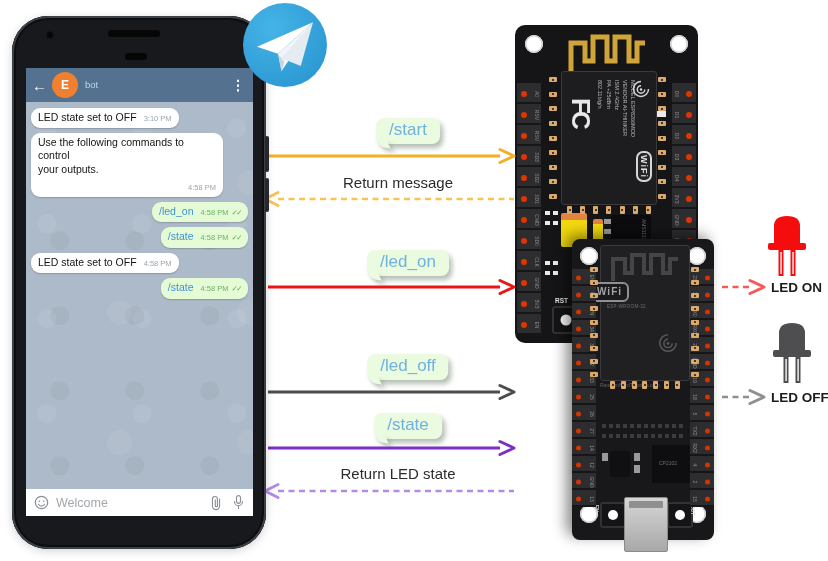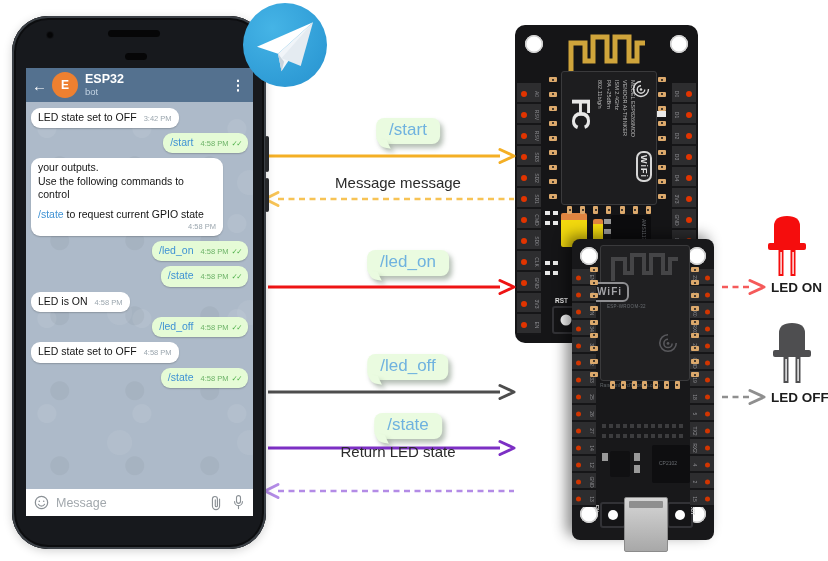--- a/index.html
+++ b/index.html
@@ -106,70 +106,59 @@
     <div class="speaker"></div>
     <div class="micslot"></div>
     <div class="sidebtn b1"></div>
     <div class="sidebtn b2"></div>
 
     <div class="screen">
       <div class="tg-header">
         <span class="back">←</span>
         <span class="avatar">E</span>
         <span class="hinfo">
-          <span class="htitle" style="display:block">ESP32</span>
           <span class="hsub" style="display:block">bot</span>
         </span>
         <span class="kebab">⋮</span>
       </div>
 
       <div class="chat">
           <div class="msg-row in">
-            <div class="bubble in"><span class="line">LED state set to OFF</span><span class="meta"><span>3:42 PM</span></span></div>
-          </div>
-          <div class="msg-row out">
-            <div class="bubble out"><span class="line"><span class="cmd">/start</span></span><span class="meta"><span>4:58 PM</span><span class="ticks">✓✓</span></span></div>
+            <div class="bubble in"><span class="line">LED state set to OFF</span><span class="meta"><span>3:10 PM</span></span></div>
           </div>
           <div class="msg-row in">
             <div class="bubble in">
+              <div class="line">Use the following commands to control</div>
               <div class="line">your outputs.</div>
-              <div class="line">Use the following commands to control</div>
               <div class="line gap"></div>
-              <div class="line"><span class="cmd">/state</span> to request current GPIO state</div>
               <div class="meta block"><span>4:58 PM</span></div>
             </div>
           </div>
           <div class="msg-row out">
             <div class="bubble out"><span class="line"><span class="cmd">/led_on</span></span><span class="meta"><span>4:58 PM</span><span class="ticks">✓✓</span></span></div>
           </div>
           <div class="msg-row out">
             <div class="bubble out"><span class="line"><span class="cmd">/state</span></span><span class="meta"><span>4:58 PM</span><span class="ticks">✓✓</span></span></div>
           </div>
           <div class="msg-row in">
-            <div class="bubble in"><span class="line">LED is ON</span><span class="meta"><span>4:58 PM</span></span></div>
-          </div>
-          <div class="msg-row out">
-            <div class="bubble out"><span class="line"><span class="cmd">/led_off</span></span><span class="meta"><span>4:58 PM</span><span class="ticks">✓✓</span></span></div>
-          </div>
-          <div class="msg-row in">
             <div class="bubble in"><span class="line">LED state set to OFF</span><span class="meta"><span>4:58 PM</span></span></div>
           </div>
           <div class="msg-row out">
             <div class="bubble out"><span class="line"><span class="cmd">/state</span></span><span class="meta"><span>4:58 PM</span><span class="ticks">✓✓</span></span></div>
           </div>
         </div>
 
       <div class="composer">
         <svg width="15" height="15" viewBox="0 0 17 17">
           <circle cx="8.5" cy="8.5" r="7" fill="none" stroke="#8a9095" stroke-width="1.4"></circle>
           <circle cx="6" cy="7" r="0.9" fill="#8a9095"></circle>
             <circle cx="11" cy="7" r="0.9" fill="#8a9095"></circle>
           <path d="M5 10.5 a4 4 0 0 0 7 0" fill="none" stroke="#8a9095" stroke-width="1.3" stroke-linecap="round"></path>
         </svg>
-        <span class="ph-text">Message</span>
+        <span class="ph-text">Welcome</span>
         <svg class="cicon" width="14" height="16" viewBox="0 0 15 18">
           <path d="M11.5 4.5 v8 a4 4 0 0 1 -8 0 V4.5 a2.8 2.8 0 0 1 5.6 0 v7.5 a1.2 1.2 0 0 1 -2.4 0 V5.5" fill="none" stroke="#8a9095" stroke-width="1.3" stroke-linecap="round"></path>
         </svg>
         <svg class="cicon" width="13" height="17" viewBox="0 0 15 19">
           <rect x="5.2" y="1.5" width="4.6" height="9" rx="2.3" fill="none" stroke="#8a9095" stroke-width="1.3"></rect>
           <path d="M3 8.5 a4.5 4.5 0 0 0 9 0" fill="none" stroke="#8a9095" stroke-width="1.3" stroke-linecap="round"></path>
           <line x1="7.5" y1="13.5" x2="7.5" y2="16.5" stroke="#8a9095" stroke-width="1.3" stroke-linecap="round"></line>
         </svg>
       </div>
     </div>
@@ -184,41 +173,41 @@
       <polygon points="40,11 22,31.5 33,36" fill="#e4ebf1"></polygon>
     </svg>
   </div>
 
   <div id="flows">
       <div class="cmd-bubble" style="top: 118px;">/start</div>
       <svg class="flow-arrow" width="256" height="18" style="top: 147px; left: 0px;">
         <line x1="6" x2="238" y1="9" y2="9" stroke="#F4AF25" stroke-width="3"></line>
         <polyline points="238,2.5 252,9 238,15.5" fill="none" stroke="#F4AF25" stroke-width="3" stroke-linecap="round" stroke-linejoin="round"></polyline>
       </svg>
-      <div class="resp-label" style="top: 174px;">Message message</div>
+      <div class="resp-label" style="top: 174px;">Return message</div>
       <svg class="flow-arrow" width="256" height="18" style="top: 190px; left: 0px;">
         <line x1="16" x2="252" y1="9" y2="9" stroke="#F7C355" stroke-width="2.6" stroke-dasharray="6 4.5"></line>
         <polyline points="16,2.5 3,9 16,15.5" fill="none" stroke="#F7C355" stroke-width="3" stroke-linecap="round" stroke-linejoin="round"></polyline>
       </svg>
       <div class="cmd-bubble" style="top: 250px;">/led_on</div>
       <svg class="flow-arrow" width="256" height="18" style="top: 278px; left: 0px;">
         <line x1="6" x2="238" y1="9" y2="9" stroke="#EE1414" stroke-width="3"></line>
         <polyline points="238,2.5 252,9 238,15.5" fill="none" stroke="#EE1414" stroke-width="3" stroke-linecap="round" stroke-linejoin="round"></polyline>
       </svg>
       <div class="cmd-bubble" style="top: 354px;">/led_off</div>
       <svg class="flow-arrow" width="256" height="18" style="top: 383px; left: 0px;">
         <line x1="6" x2="238" y1="9" y2="9" stroke="#4D4D4D" stroke-width="3"></line>
         <polyline points="238,2.5 252,9 238,15.5" fill="none" stroke="#4D4D4D" stroke-width="3" stroke-linecap="round" stroke-linejoin="round"></polyline>
       </svg>
       <div class="cmd-bubble" style="top: 413px;">/state</div>
       <svg class="flow-arrow" width="256" height="18" style="top: 439px; left: 0px;">
         <line x1="6" x2="238" y1="9" y2="9" stroke="#7C2FC4" stroke-width="3"></line>
         <polyline points="238,2.5 252,9 238,15.5" fill="none" stroke="#7C2FC4" stroke-width="3" stroke-linecap="round" stroke-linejoin="round"></polyline>
       </svg>
-      <div class="resp-label" style="top: 443px;">Return LED state</div>
+      <div class="resp-label" style="top: 465px;">Return LED state</div>
       <svg class="flow-arrow" width="256" height="18" style="top: 482px; left: 0px;">
         <line x1="16" x2="252" y1="9" y2="9" stroke="#B38BE6" stroke-width="2.6" stroke-dasharray="6 4.5"></line>
         <polyline points="16,2.5 3,9 16,15.5" fill="none" stroke="#B38BE6" stroke-width="3" stroke-linecap="round" stroke-linejoin="round"></polyline>
       </svg>
     </div>
 
   <div id="board1" class="board">
     <div class="hole" style="left:10px;top:10px;"></div>
     <div class="hole" style="left:155px;top:10px;"></div>
     <svg style="position:absolute;left:50px;top:4px;" width="84" height="44" viewBox="0 0 84 44">

